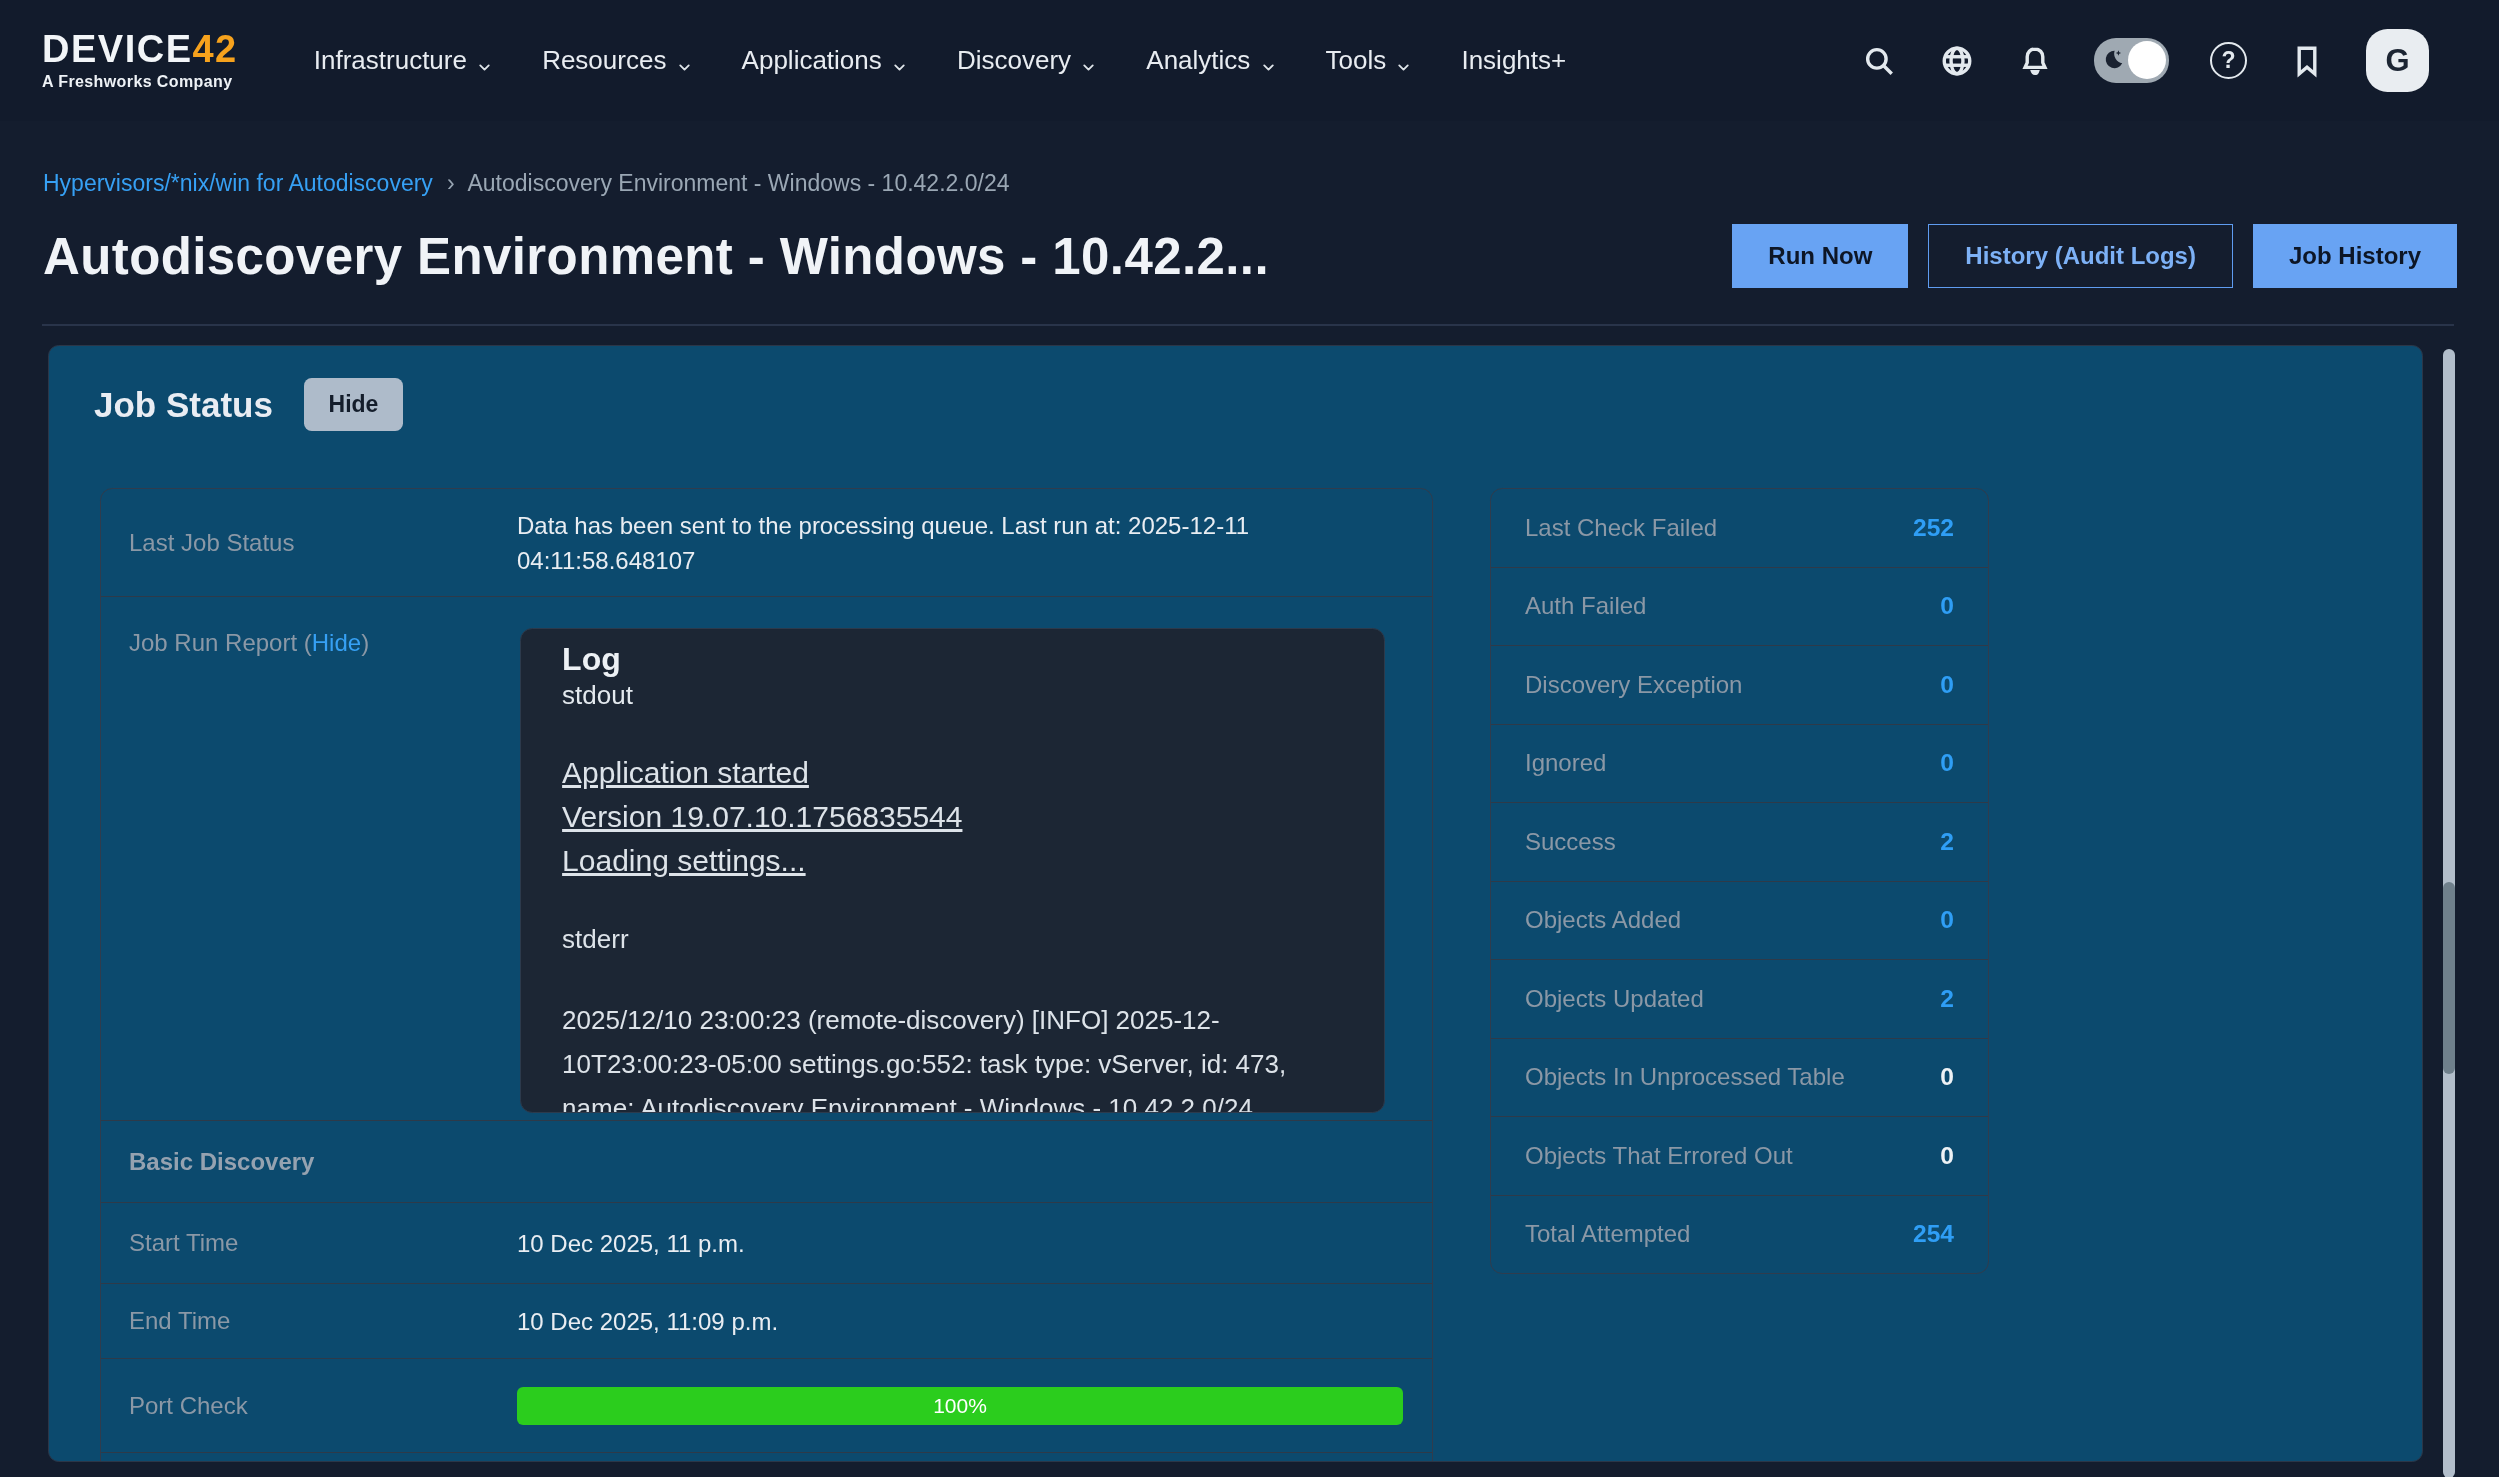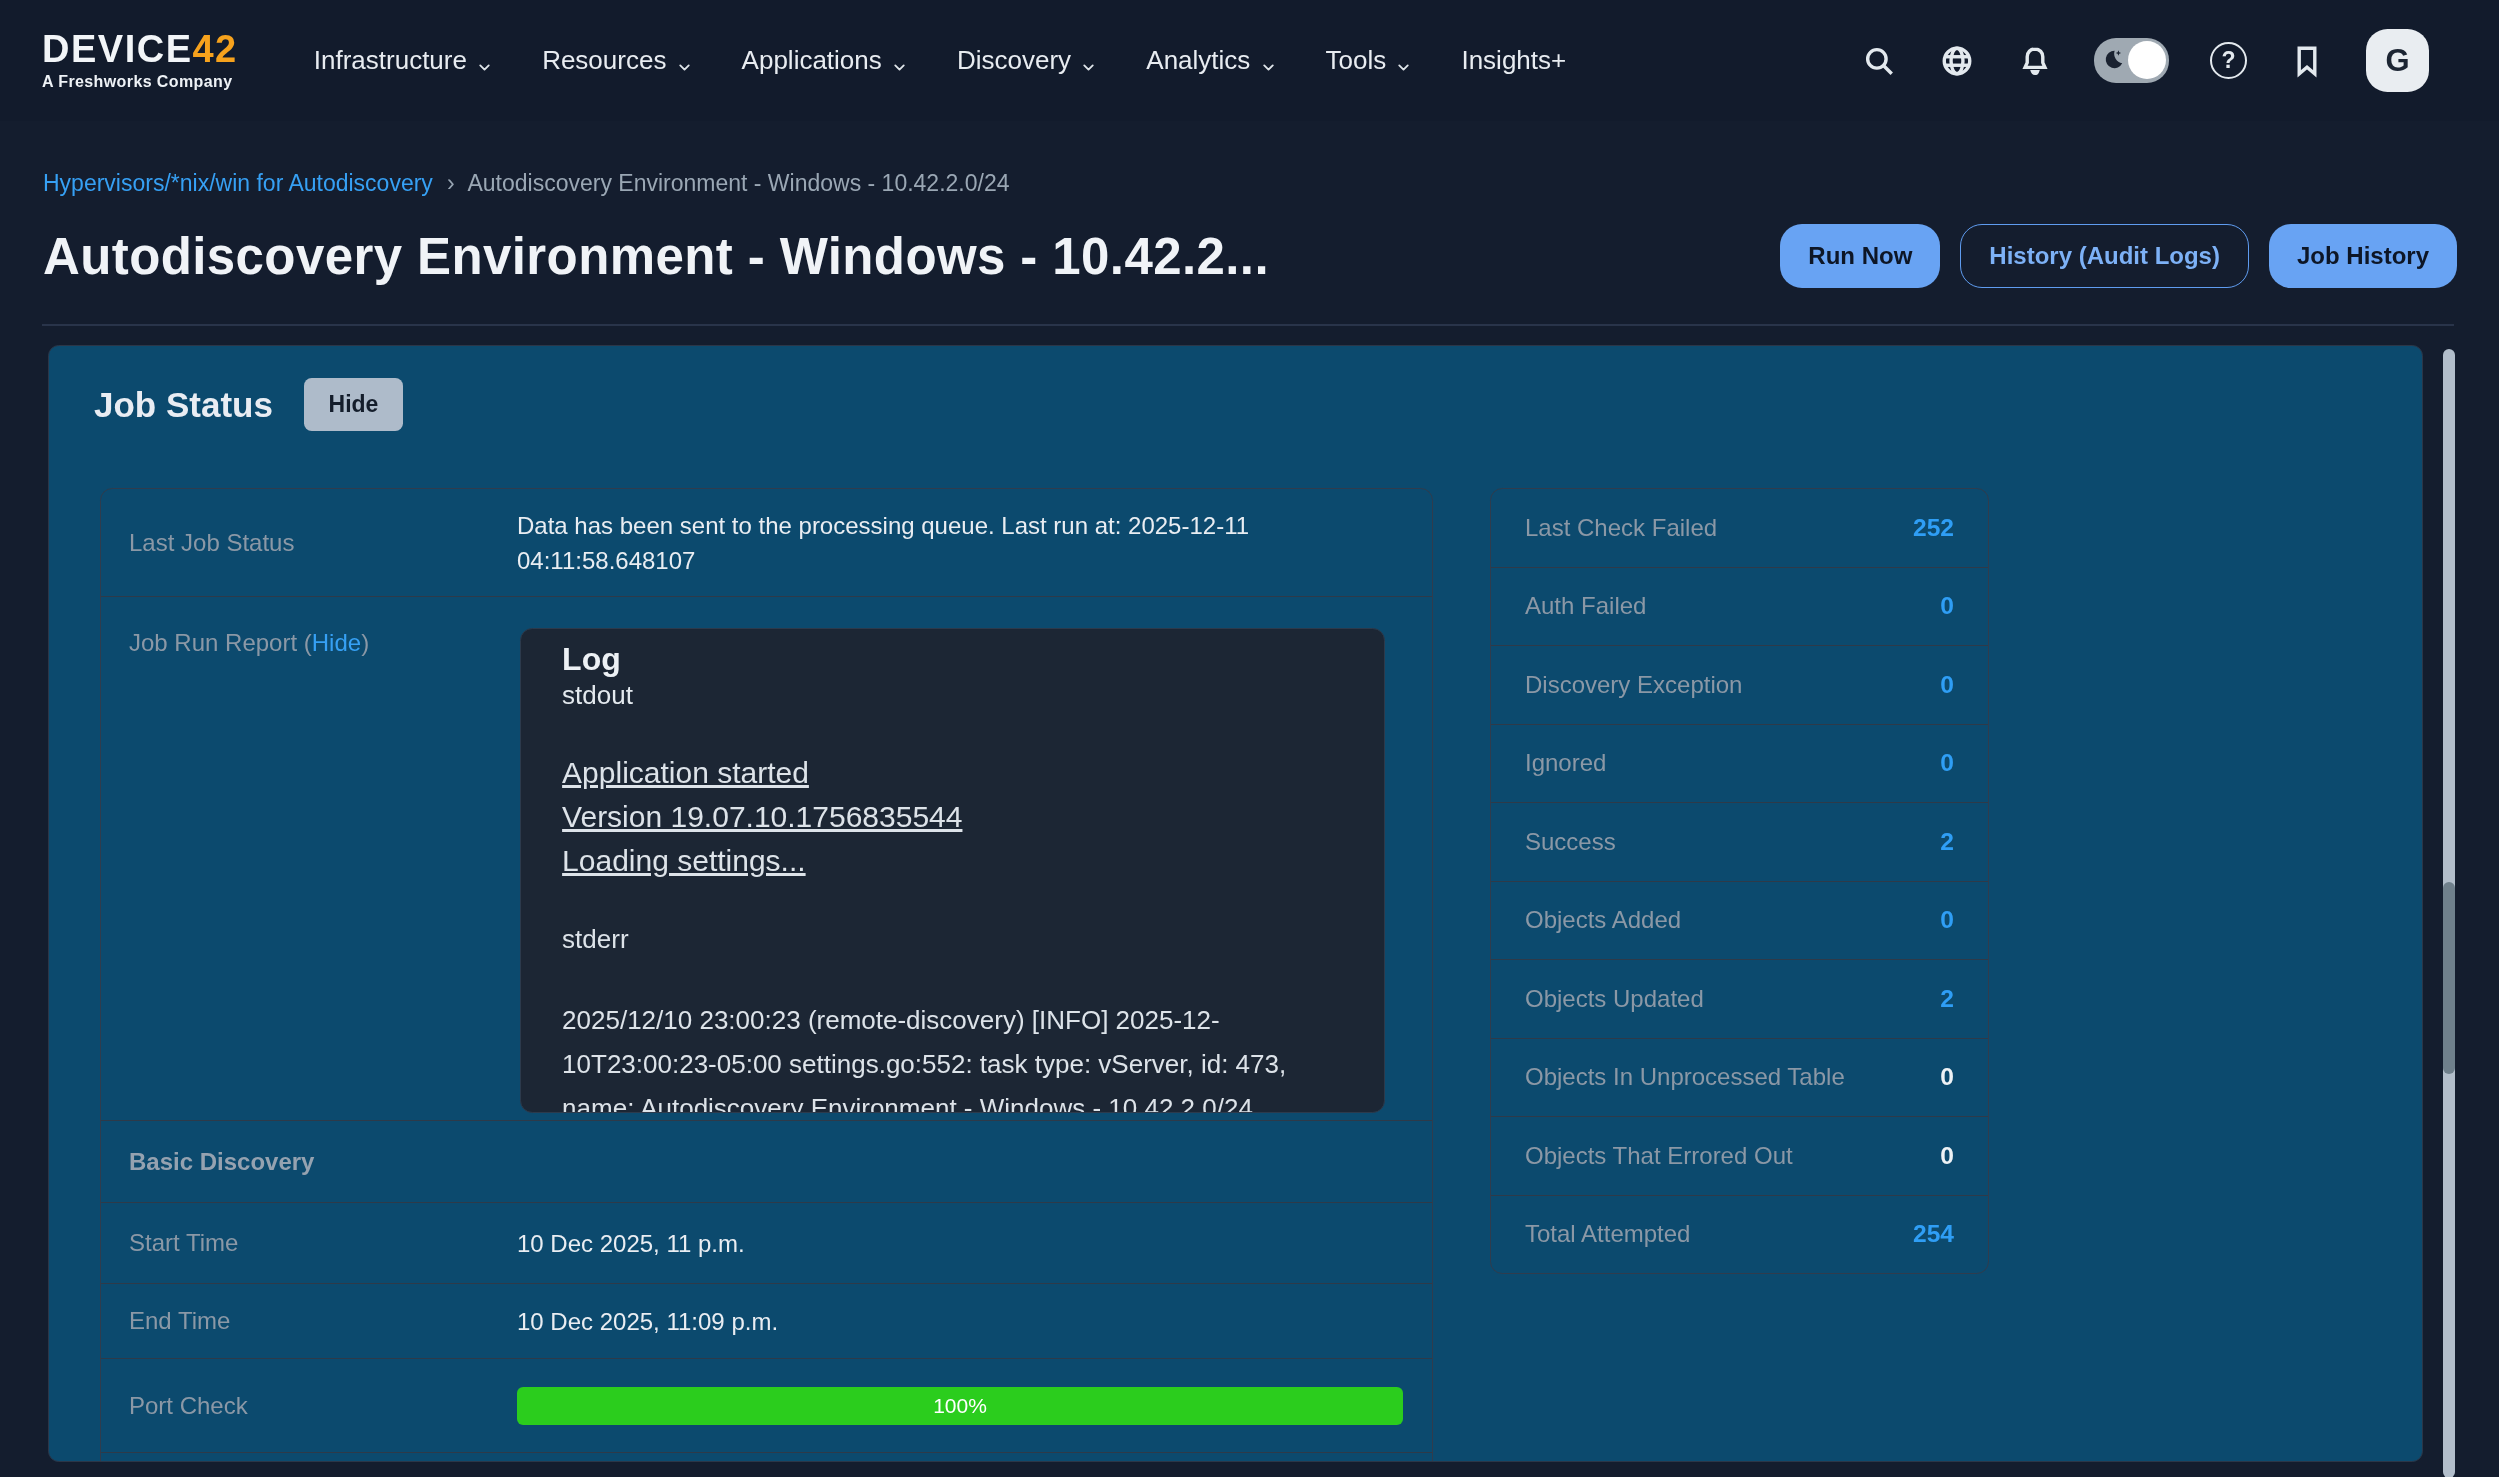--- a/index.html
+++ b/index.html
@@ -33,22 +33,22 @@
   .avatar { width:63px; height:63px; border-radius:21.5px; background:#e9edf1; display:flex; align-items:center; justify-content:center;
     font-size:31px; font-weight:700; color:#1c2533; cursor:pointer; }
   
   .breadcrumb { position:absolute; left:43px; top:170px; font-size:23px; }
   .breadcrumb .bc-link { color:#36a0f4; cursor:pointer; }
   .breadcrumb .bc-sep { color:#97a4b2; margin:0 7.7px; }
   .breadcrumb .bc-current { color:#9aa7b4; }
   .title-row { position:absolute; left:43px; top:224px; width:2414px; display:flex; align-items:center; justify-content:space-between; }
   .page-title { font-size:51px; font-weight:700; color:#f0f3f7; letter-spacing:0.4px; }
   .title-buttons { display:flex; gap:20px; }
-  .btn { height:64px; border-radius:22px; font-size:24px; font-weight:600; display:flex; align-items:center; justify-content:center;
-    padding:0 28px; cursor:pointer; white-space:nowrap; font-family:"Liberation Sans", sans-serif; }
+  .btn { height:64px; border-radius:0; font-size:24px; font-weight:600; display:flex; align-items:center; justify-content:center;
+    padding:0 36px; cursor:pointer; white-space:nowrap; font-family:"Liberation Sans", sans-serif; }
   .btn-filled { background:#68a3f3; color:#0d1626; border:none; }
   .btn-outline { background:transparent; color:#7db1f6; border:1.5px solid #5f9cf0; }
   .page-divider { position:absolute; left:42px; top:324px; width:2412px; height:1.5px; background:#29344a; }
   
   .panel { position:absolute; left:48px; top:345px; width:2375px; height:1117px; background:#0c4a6e;
     border:0.8px solid #2b3648; border-radius:10.7px; overflow:hidden; }
   .panel-header { position:absolute; left:45px; top:32px; display:flex; align-items:center; gap:31px; }
   .panel-title { font-size:35px; font-weight:700; color:#e9edf3; }
   .btn-hide { background:#aebbca; color:#141d2b; font-size:23px; font-weight:600; border:none; border-radius:7.7px;
     padding:13px 24.6px; cursor:pointer; font-family:"Liberation Sans", sans-serif; }

